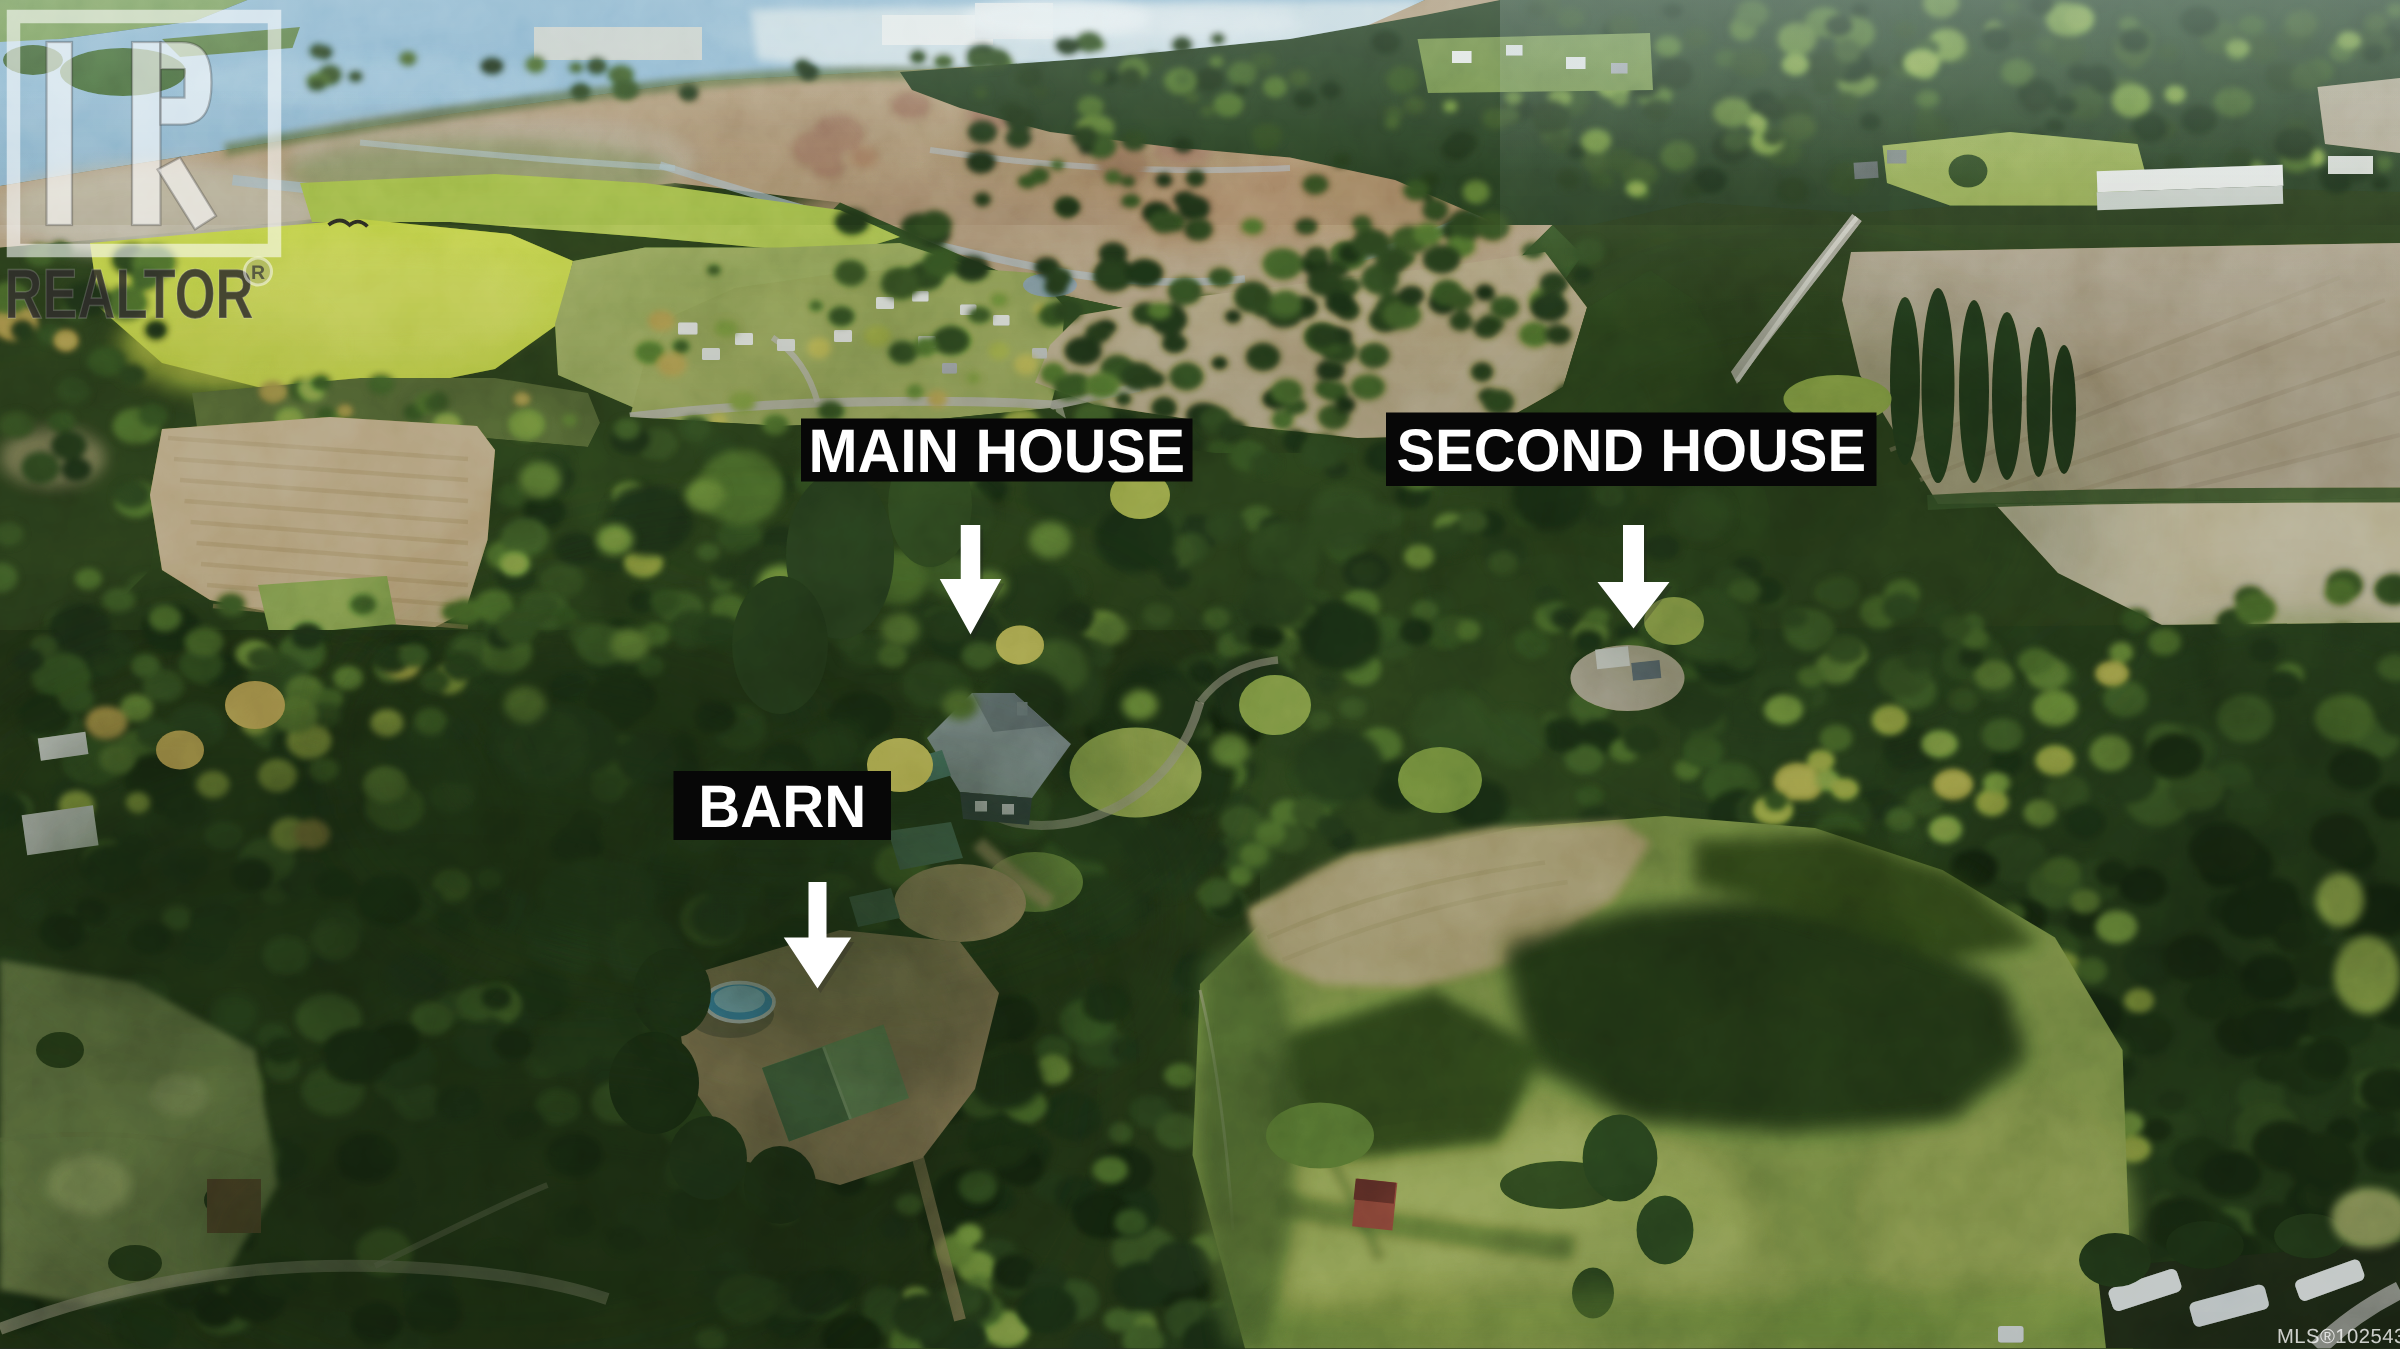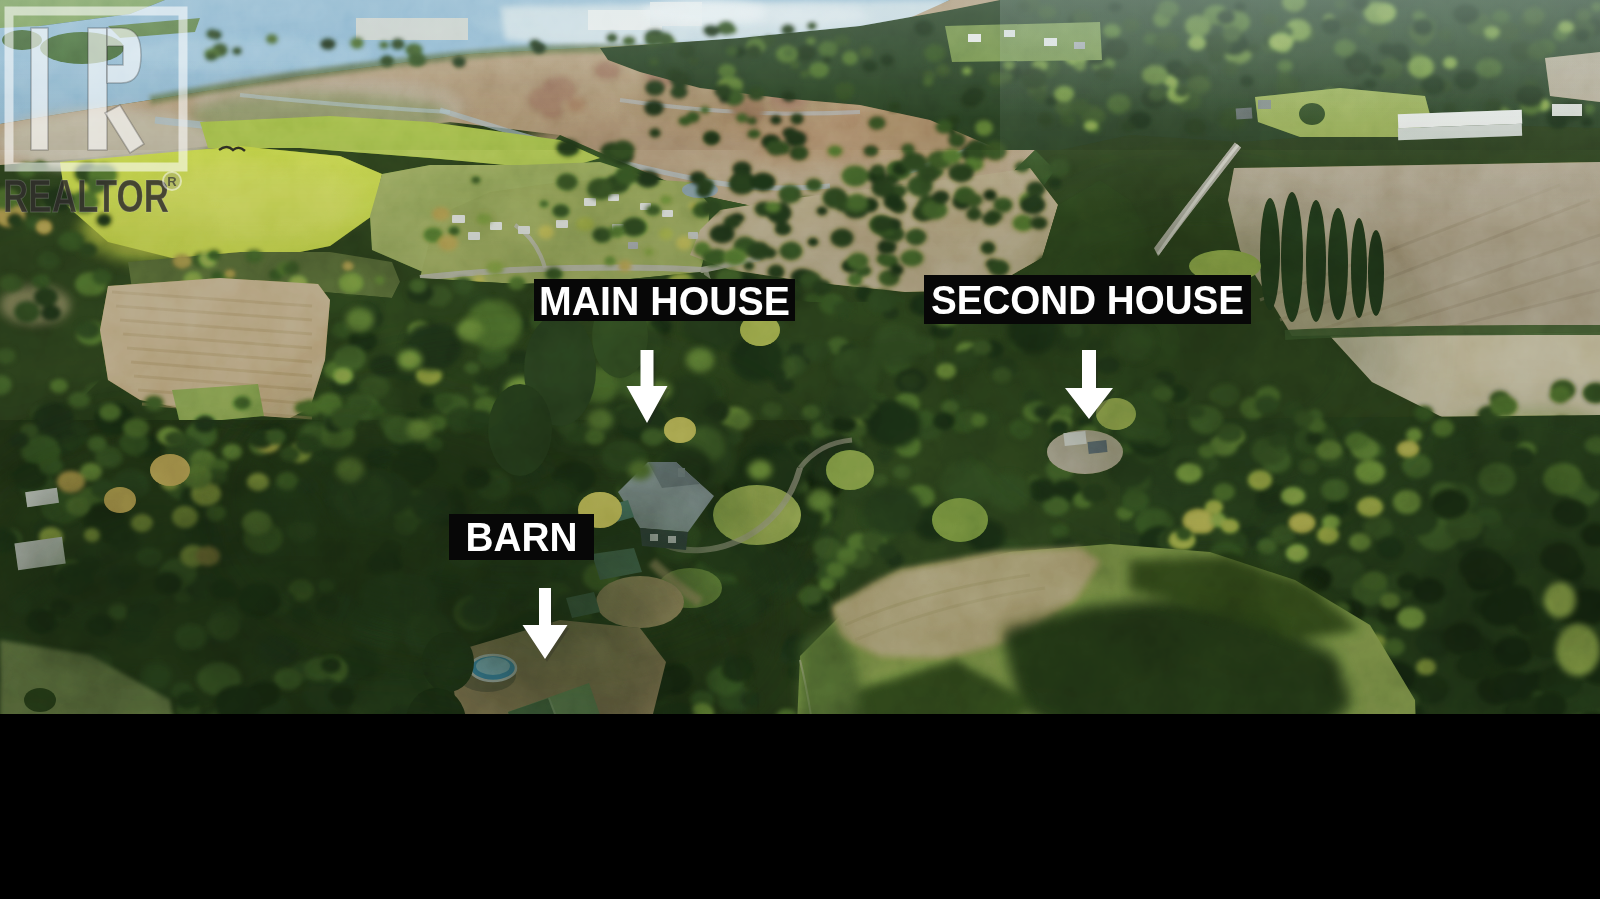--- a/index.html
+++ b/index.html
@@ -1,15 +1,15 @@
 <!DOCTYPE html>
 <html><head><meta charset="utf-8">
 <style>
 html,body{margin:0;padding:0;background:#000;}
-.stage{position:relative;width:1600px;height:714px;overflow:hidden;font-family:"Liberation Sans",sans-serif;}
+.stage{position:relative;width:1600px;height:899px;overflow:hidden;font-family:"Liberation Sans",sans-serif;}
 </style></head>
 <body>
 <div class="stage">
 
 <svg width="1600" height="899" viewBox="0 0 1600 899" style="position:absolute;left:0;top:0;" xmlns="http://www.w3.org/2000/svg">
 
 <rect x="0" y="0" width="1600" height="899" fill="#263818"></rect>
 
 <polygon points="0,0 165,0 130,14 40,26 0,32" fill="#6e9150"></polygon>
 

